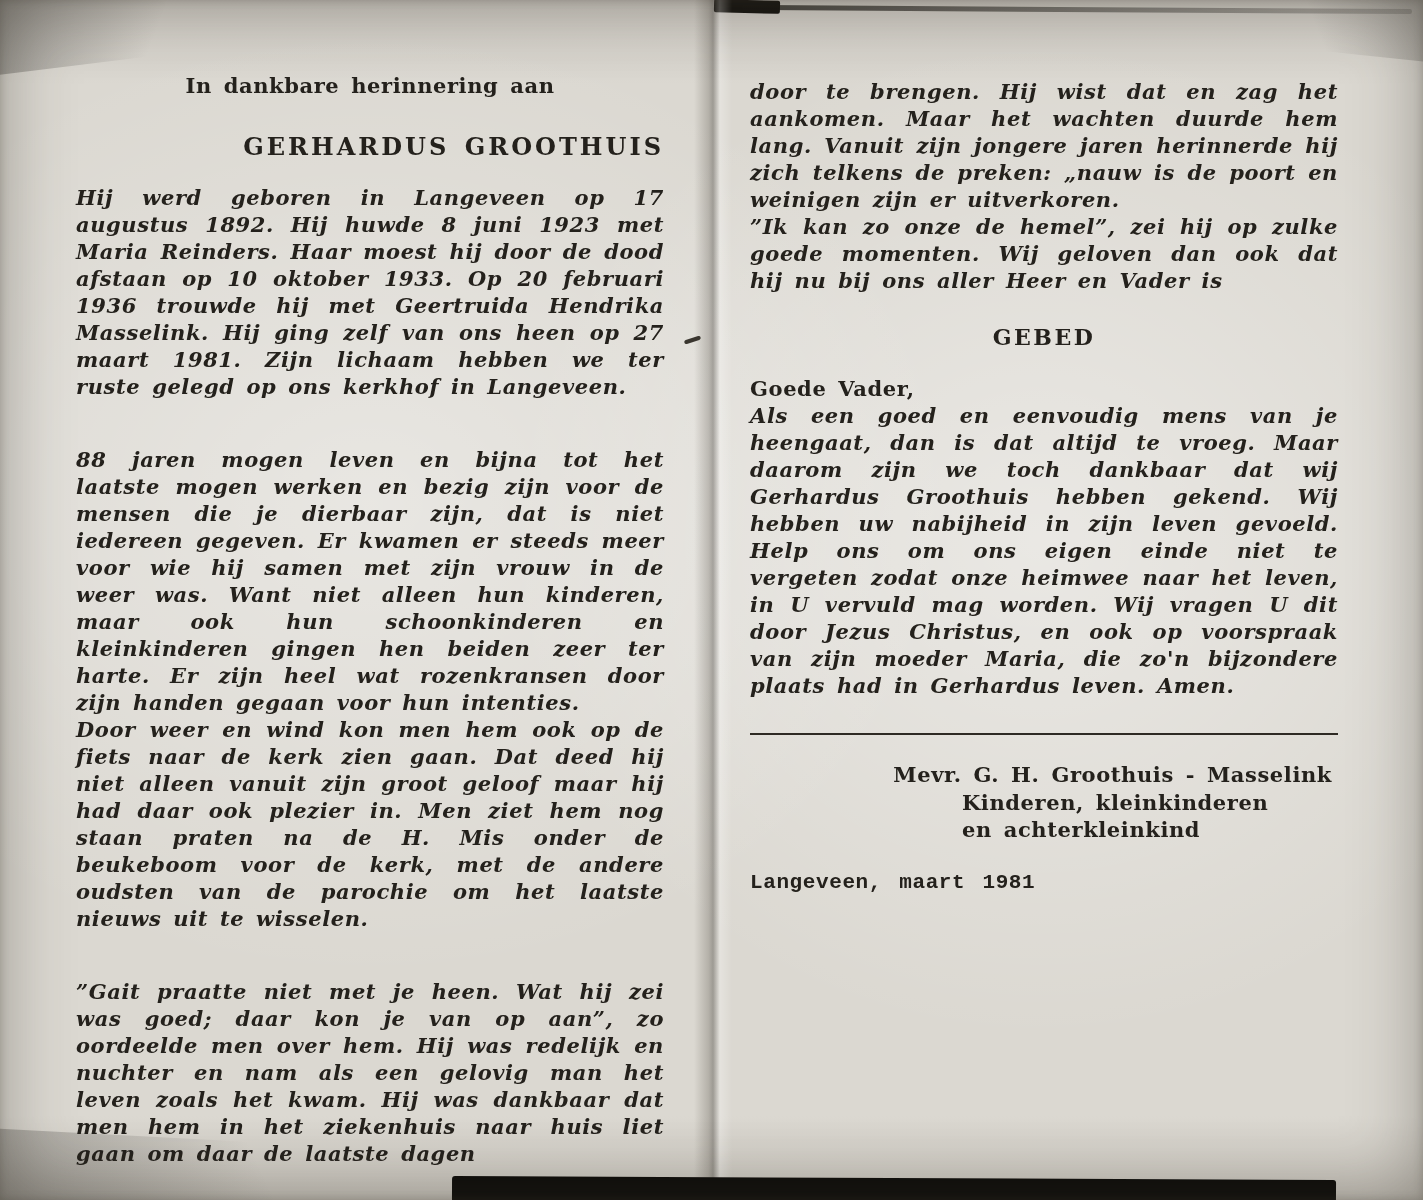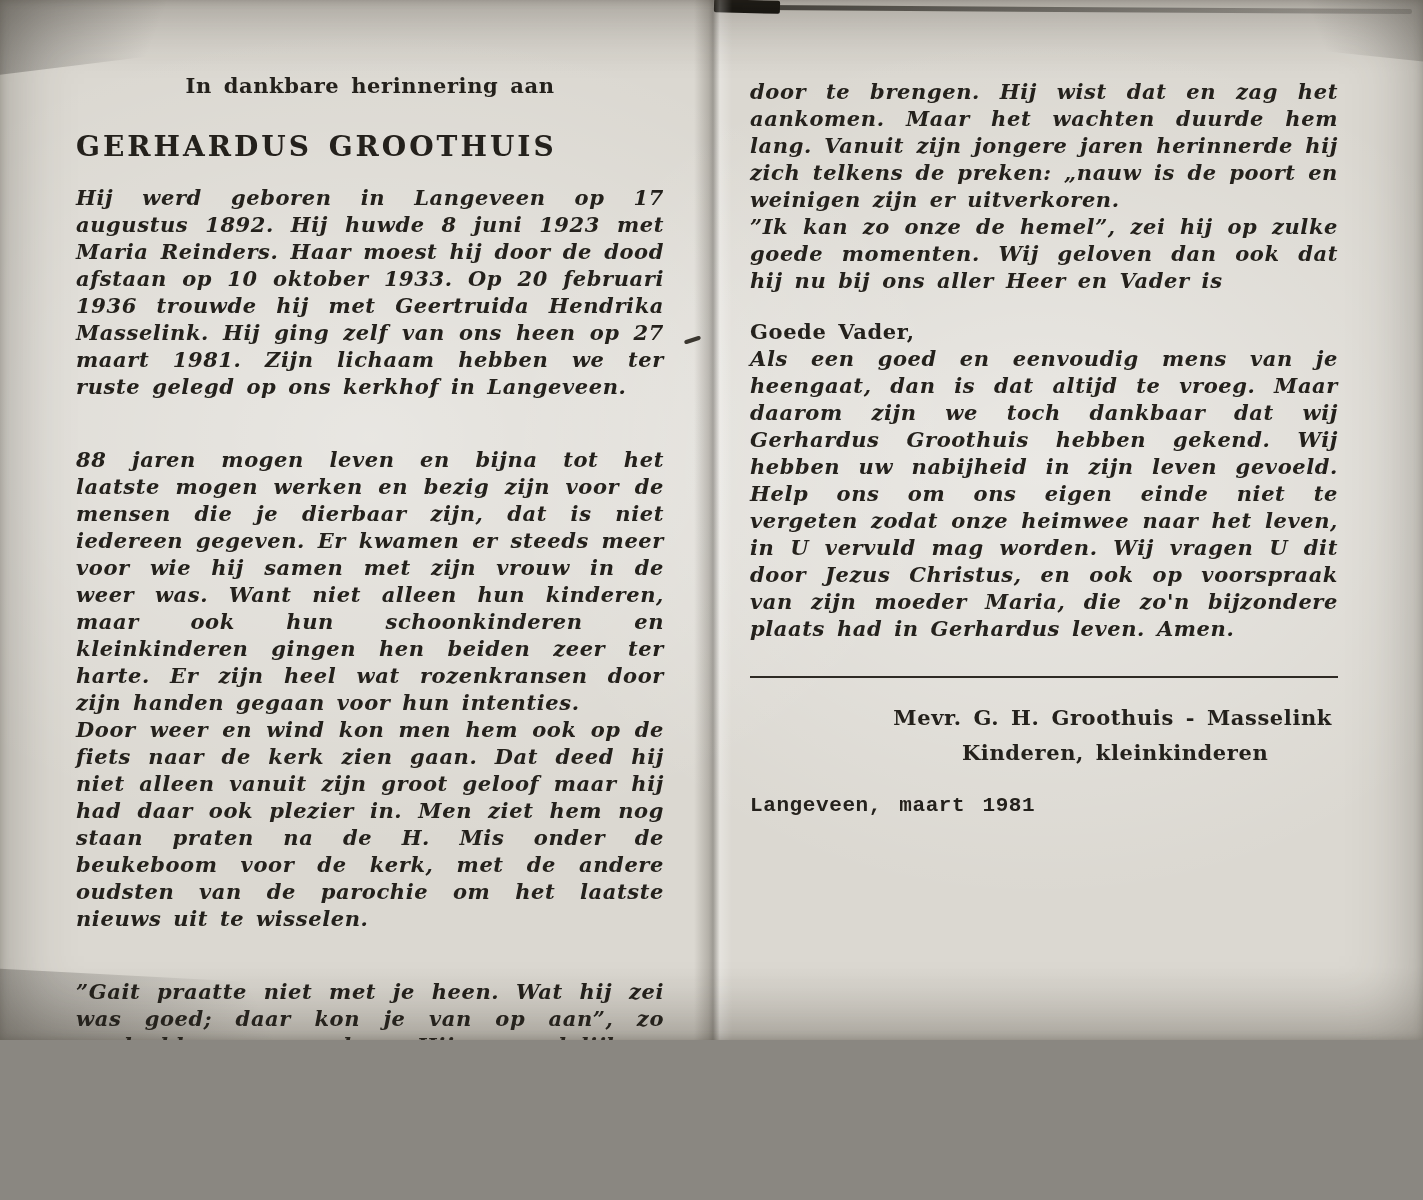--- a/index.html
+++ b/index.html
@@ -2,21 +2,21 @@
 <html><head>
 <meta charset="utf-8">
 <style>
   * { margin: 0; padding: 0; box-sizing: border-box; }
   html, body { background: #8a8781; }
   body { font-family: "DejaVu Serif", serif; }
 
   .scan {
     position: relative;
     width: 1423px;
-    height: 1040px;
+    height: 1200px;
     overflow: hidden;
     color: #24211c;
     background:
       radial-gradient(ellipse 58% 55% at 26% 42%, rgba(255,255,255,0.38), rgba(255,255,255,0) 72%),
       radial-gradient(ellipse 52% 58% at 73% 45%, rgba(255,255,255,0.42), rgba(255,255,255,0) 72%),
       linear-gradient(180deg, #cdc9c2 0%, #dbd8d1 7%, #dbd8d1 93%, #c6c2ba 100%);
   }
   .scan::after {
     content: "";
     position: absolute; inset: 0;
@@ -73,39 +73,39 @@
     font-weight: bold;
     line-height: 27px;
     letter-spacing: 0.6px;
     word-spacing: 4px;
     text-align: justify;
   }
   .col-left  { left: 76px;  top: 72px; width: 588px; }
   .col-right { left: 750px; top: 78px; width: 588px; }
 
   .intro { text-align: center; }
-  .name  { text-align: left; font-size: 28px; letter-spacing: 3px; margin-top: 34px; }
+  .name  { text-align: right; font-size: 24px; letter-spacing: 3px; margin-top: 34px; }
   .para  { margin: 0; font-style: italic; }
   .mt-first { margin-top: 24px; }
   .mt-gap   { margin-top: 46px; }
 
   .gebed {
     text-align: center; font-size: 22px; letter-spacing: 2.5px;
     margin-top: 30px; font-weight: bold;
   }
   .salutation { margin-top: 24px; text-align: left; }
 
   .rule {
     border: none; border-top: 2px solid #2e2a24;
     margin-top: 34px; width: 100%;
   }
   .thanks { margin-top: 32px; }
 
   .sig-widow  { margin-top: 26px; text-align: right; padding-right: 6px; }
-  .sig-family { margin-top: 8px;  padding-left: 212px; text-align: left; }
+  .sig-family { margin-top: 1px;  padding-left: 212px; text-align: left; }
   .place-date { margin-top: 26px; text-align: left; font-family: Liberation Mono, monospace; }
 </style>
 </head>
 <body>
 
 <div class="scan">
 
   <div class="corner-tl"></div>
   <div class="corner-tr"></div>
   <div class="top-mark"></div>
@@ -121,27 +121,29 @@
     <p class="para mt-first">Hij werd geboren in Langeveen op 17 augustus 1892. Hij huwde 8 juni 1923 met Maria Reinders. Haar moest hij door de dood afstaan op 10 oktober 1933. Op 20 februari 1936 trouwde hij met Geertruida Hendrika Masselink. Hij ging zelf van ons heen op 27 maart 1981. Zijn lichaam hebben we ter ruste gelegd op ons kerkhof in Langeveen.</p>
     <p class="para mt-gap">88 jaren mogen leven en bijna tot het laatste mogen werken en bezig zijn voor de mensen die je dierbaar zijn, dat is niet iedereen gegeven. Er kwamen er steeds meer voor wie hij samen met zijn vrouw in de weer was. Want niet alleen hun kinderen, maar ook hun schoonkinderen en kleinkinderen gingen hen beiden zeer ter harte. Er zijn heel wat rozenkransen door zijn handen gegaan voor hun intenties.</p>
     <p class="para">Door weer en wind kon men hem ook op de fiets naar de kerk zien gaan. Dat deed hij niet alleen vanuit zijn groot geloof maar hij had daar ook plezier in. Men ziet hem nog staan praten na de H. Mis onder de beukeboom voor de kerk, met de andere oudsten van de parochie om het laatste nieuws uit te wisselen.</p>
     <p class="para mt-gap">”Gait praatte niet met je heen. Wat hij zei was goed; daar kon je van op aan”, zo oordeelde men over hem. Hij was redelijk en nuchter en nam als een gelovig man het leven zoals het kwam. Hij was dankbaar dat men hem in het ziekenhuis naar huis liet gaan om daar de laatste dagen</p>
   </div>
 
   <div class="col col-right">
     <p class="para">door te brengen. Hij wist dat en zag het aankomen. Maar het wachten duurde hem lang. Vanuit zijn jongere jaren herinnerde hij zich telkens de preken: „nauw is de poort en weinigen zijn er uitverkoren.</p>
     <p class="para">”Ik kan zo onze de hemel”, zei hij op zulke goede momenten. Wij geloven dan ook dat hij nu bij ons aller Heer en Vader is</p>
 
+    <h2 class="gebed">GEBED</h2>
     <p class="salutation">Goede Vader,</p>
     <p class="para">Als een goed en eenvoudig mens van je heengaat, dan is dat altijd te vroeg. Maar daarom zijn we toch dankbaar dat wij Gerhardus Groothuis hebben gekend. Wij hebben uw nabijheid in zijn leven gevoeld. Help ons om ons eigen einde niet te vergeten zodat onze heimwee naar het leven, in U vervuld mag worden. Wij vragen U dit door Jezus Christus, en ook op voorspraak van zijn moeder Maria, die zo'n bijzondere plaats had in Gerhardus leven. Amen.</p>
 
     <hr class="rule">
 
 
     <div class="sig-widow">Mevr. G. H. Groothuis - Masselink</div>
     <div class="sig-family">
       <div>Kinderen, kleinkinderen</div>
+      <div>en achterkleinkind</div>
     </div>
 
     <p class="place-date">Langeveen, maart 1981</p>
   </div>
 
 </div>
 
 </body></html>

